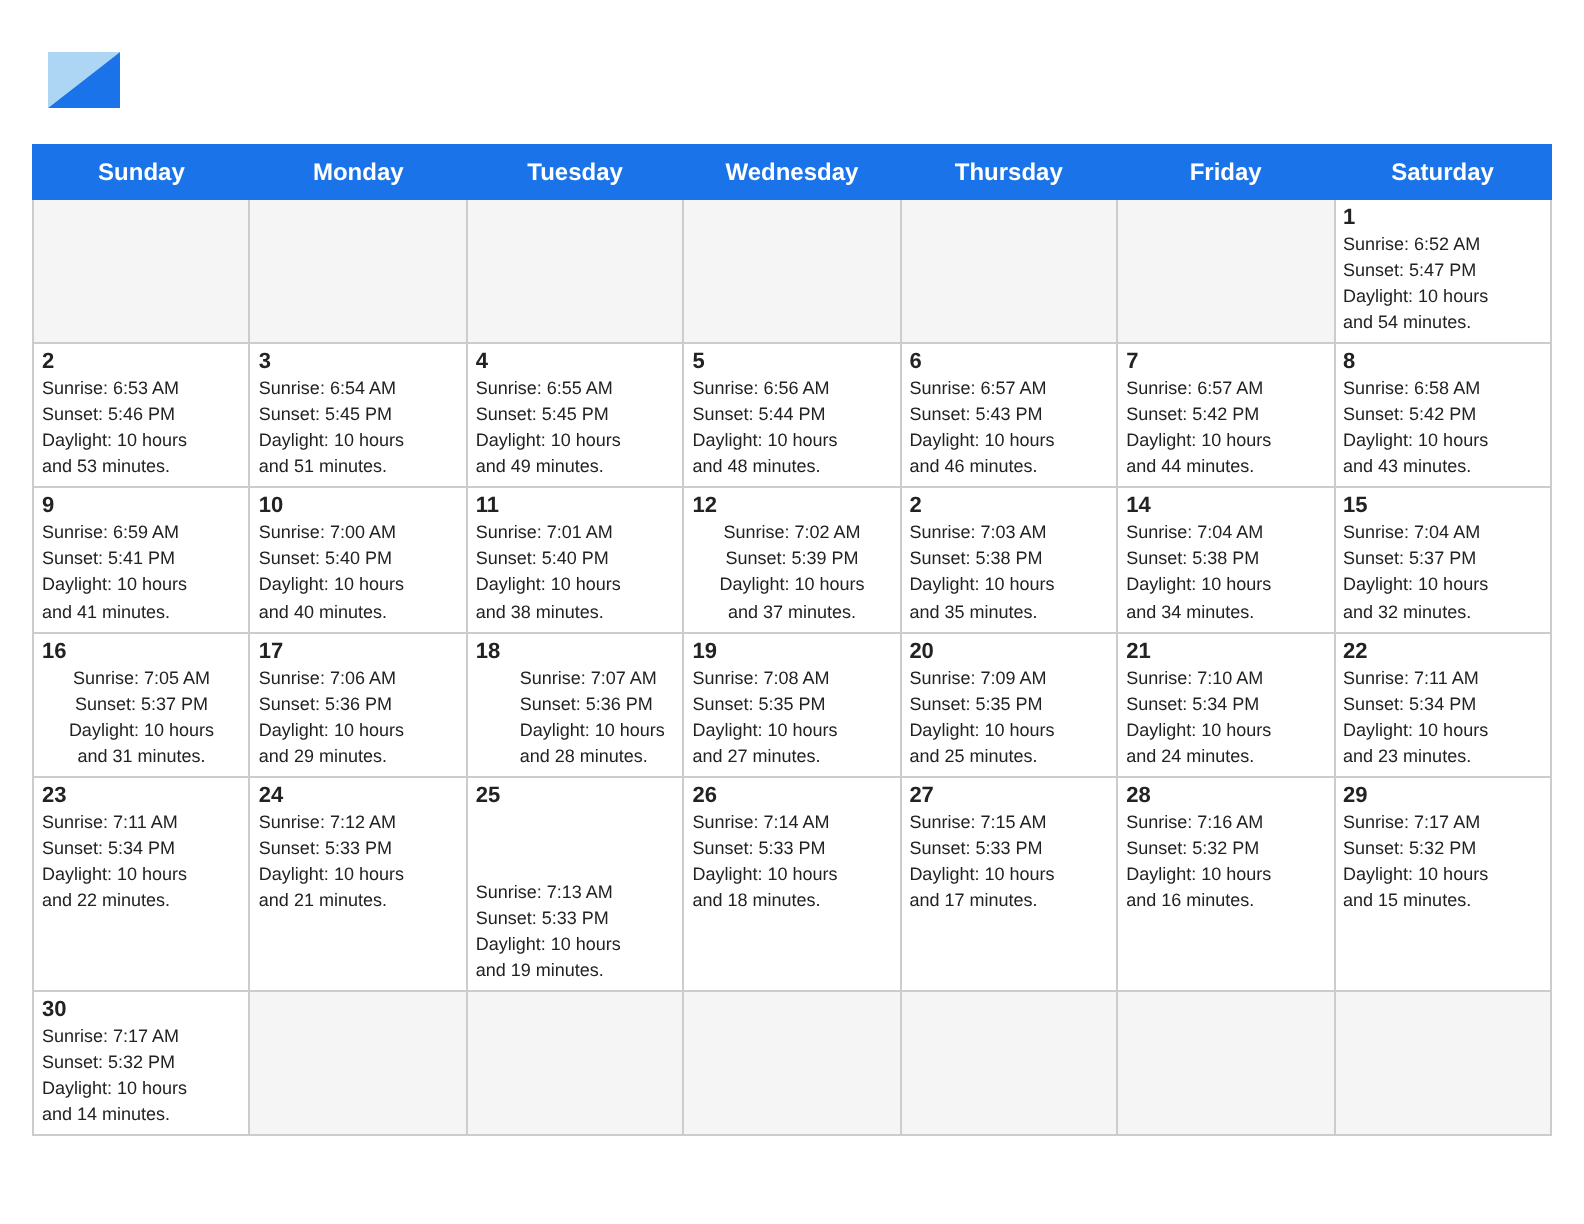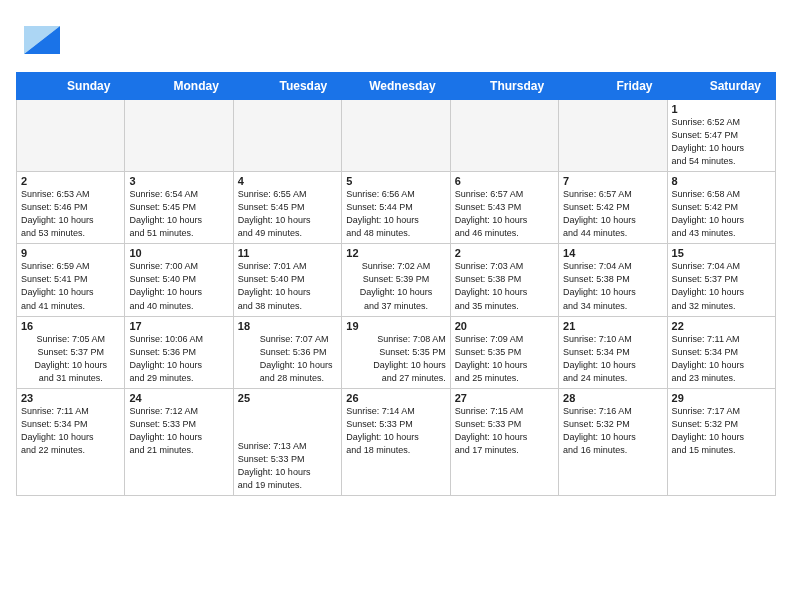--- a/index.html
+++ b/index.html
@@ -39,21 +39,21 @@
       width: 100%;
       border-collapse: collapse;
       table-layout: fixed;
     }
     thead tr th {
       background: #1a73e8;
       color: #fff;
       font-size: 12px;
       font-weight: bold;
       padding: 6px 14px;
-      text-align: right;
+      text-align: center;
       border: 1px solid #1a73e8;
     }
     tbody tr td {
       border: 1px solid #ccc;
       vertical-align: top;
       padding: 3px 4px;
       font-size: 9.5px;
       color: #222;
       background: #fff;
       height: 72px;
@@ -236,35 +236,35 @@
       <tr>
         <td>
           <span class="day-num">16</span>
           <div class="day-info" style="white-space: pre-line; text-align: center;">Sunrise: 7:05 AM
 Sunset: 5:37 PM
 Daylight: 10 hours
 and 31 minutes.</div>
         </td>
         <td>
           <span class="day-num">17</span>
-          <div class="day-info" style="white-space: pre-line;">Sunrise: 10:06 AM
+          <div class="day-info" style="white-space: pre-line;">Sunrise: 7:06 AM
 Sunset: 5:36 PM
 Daylight: 10 hours
 and 29 minutes.</div>
         </td>
         <td>
           <span class="day-num">18</span>
           <div class="day-info" style="white-space: pre-line; margin-left: 22px;">Sunrise: 7:07 AM
 Sunset: 5:36 PM
 Daylight: 10 hours
 and 28 minutes.</div>
         </td>
         <td>
           <span class="day-num">19</span>
-          <div class="day-info" style="white-space: pre-line; text-align: right;">Sunrise: 7:08 AM
+          <div class="day-info" style="white-space: pre-line;">Sunrise: 7:08 AM
 Sunset: 5:35 PM
 Daylight: 10 hours
 and 27 minutes.</div>
         </td>
         <td>
           <span class="day-num">20</span>
           <div class="day-info" style="white-space: pre-line;">Sunrise: 7:09 AM
 Sunset: 5:35 PM
 Daylight: 10 hours
 and 25 minutes.</div>
@@ -327,15 +327,30 @@
 Daylight: 10 hours
 and 16 minutes.</div>
         </td>
         <td>
           <span class="day-num">29</span>
           <div class="day-info" style="white-space: pre-line;">Sunrise: 7:17 AM
 Sunset: 5:32 PM
 Daylight: 10 hours
 and 15 minutes.</div>
         </td>
+      </tr>
+      <tr>
+        <td>
+          <span class="day-num">30</span>
+          <div class="day-info" style="white-space: pre-line;">Sunrise: 7:17 AM
+Sunset: 5:32 PM
+Daylight: 10 hours
+and 14 minutes.</div>
+        </td>
+        <td class="empty"></td>
+        <td class="empty"></td>
+        <td class="empty"></td>
+        <td class="empty"></td>
+        <td class="empty"></td>
+        <td class="empty"></td>
       </tr>
     </tbody>
 </table>
 
 </body></html>

